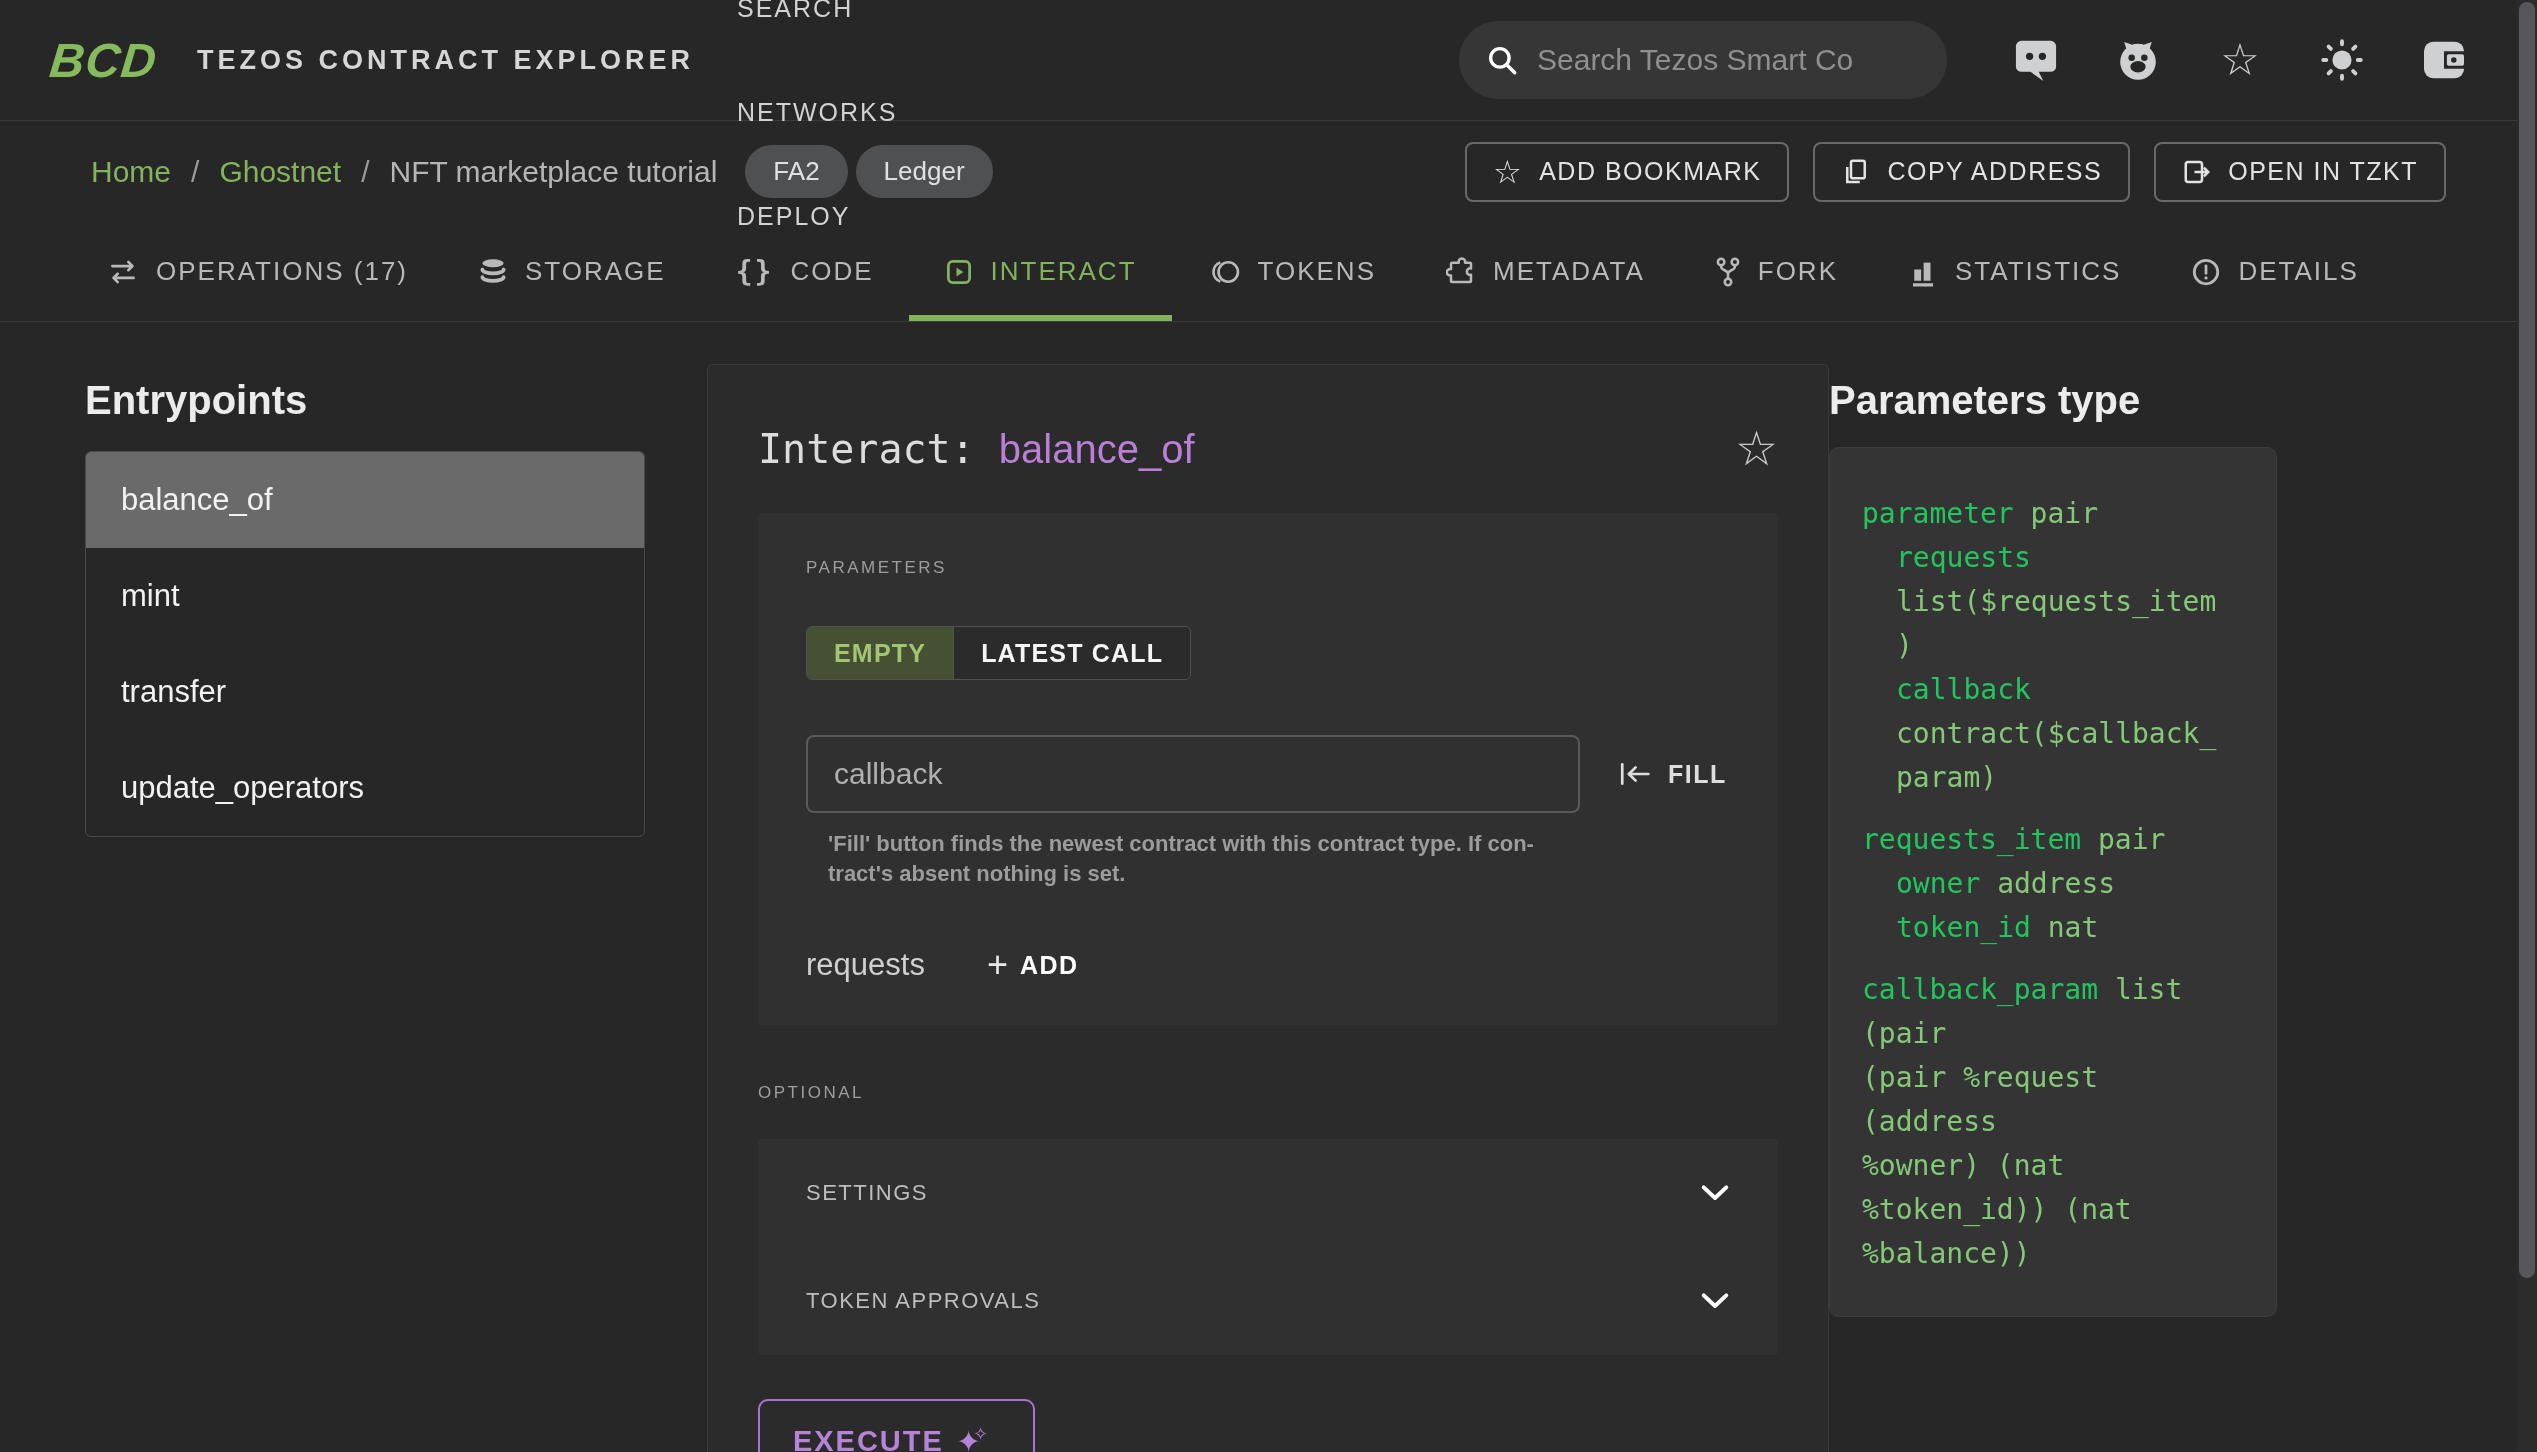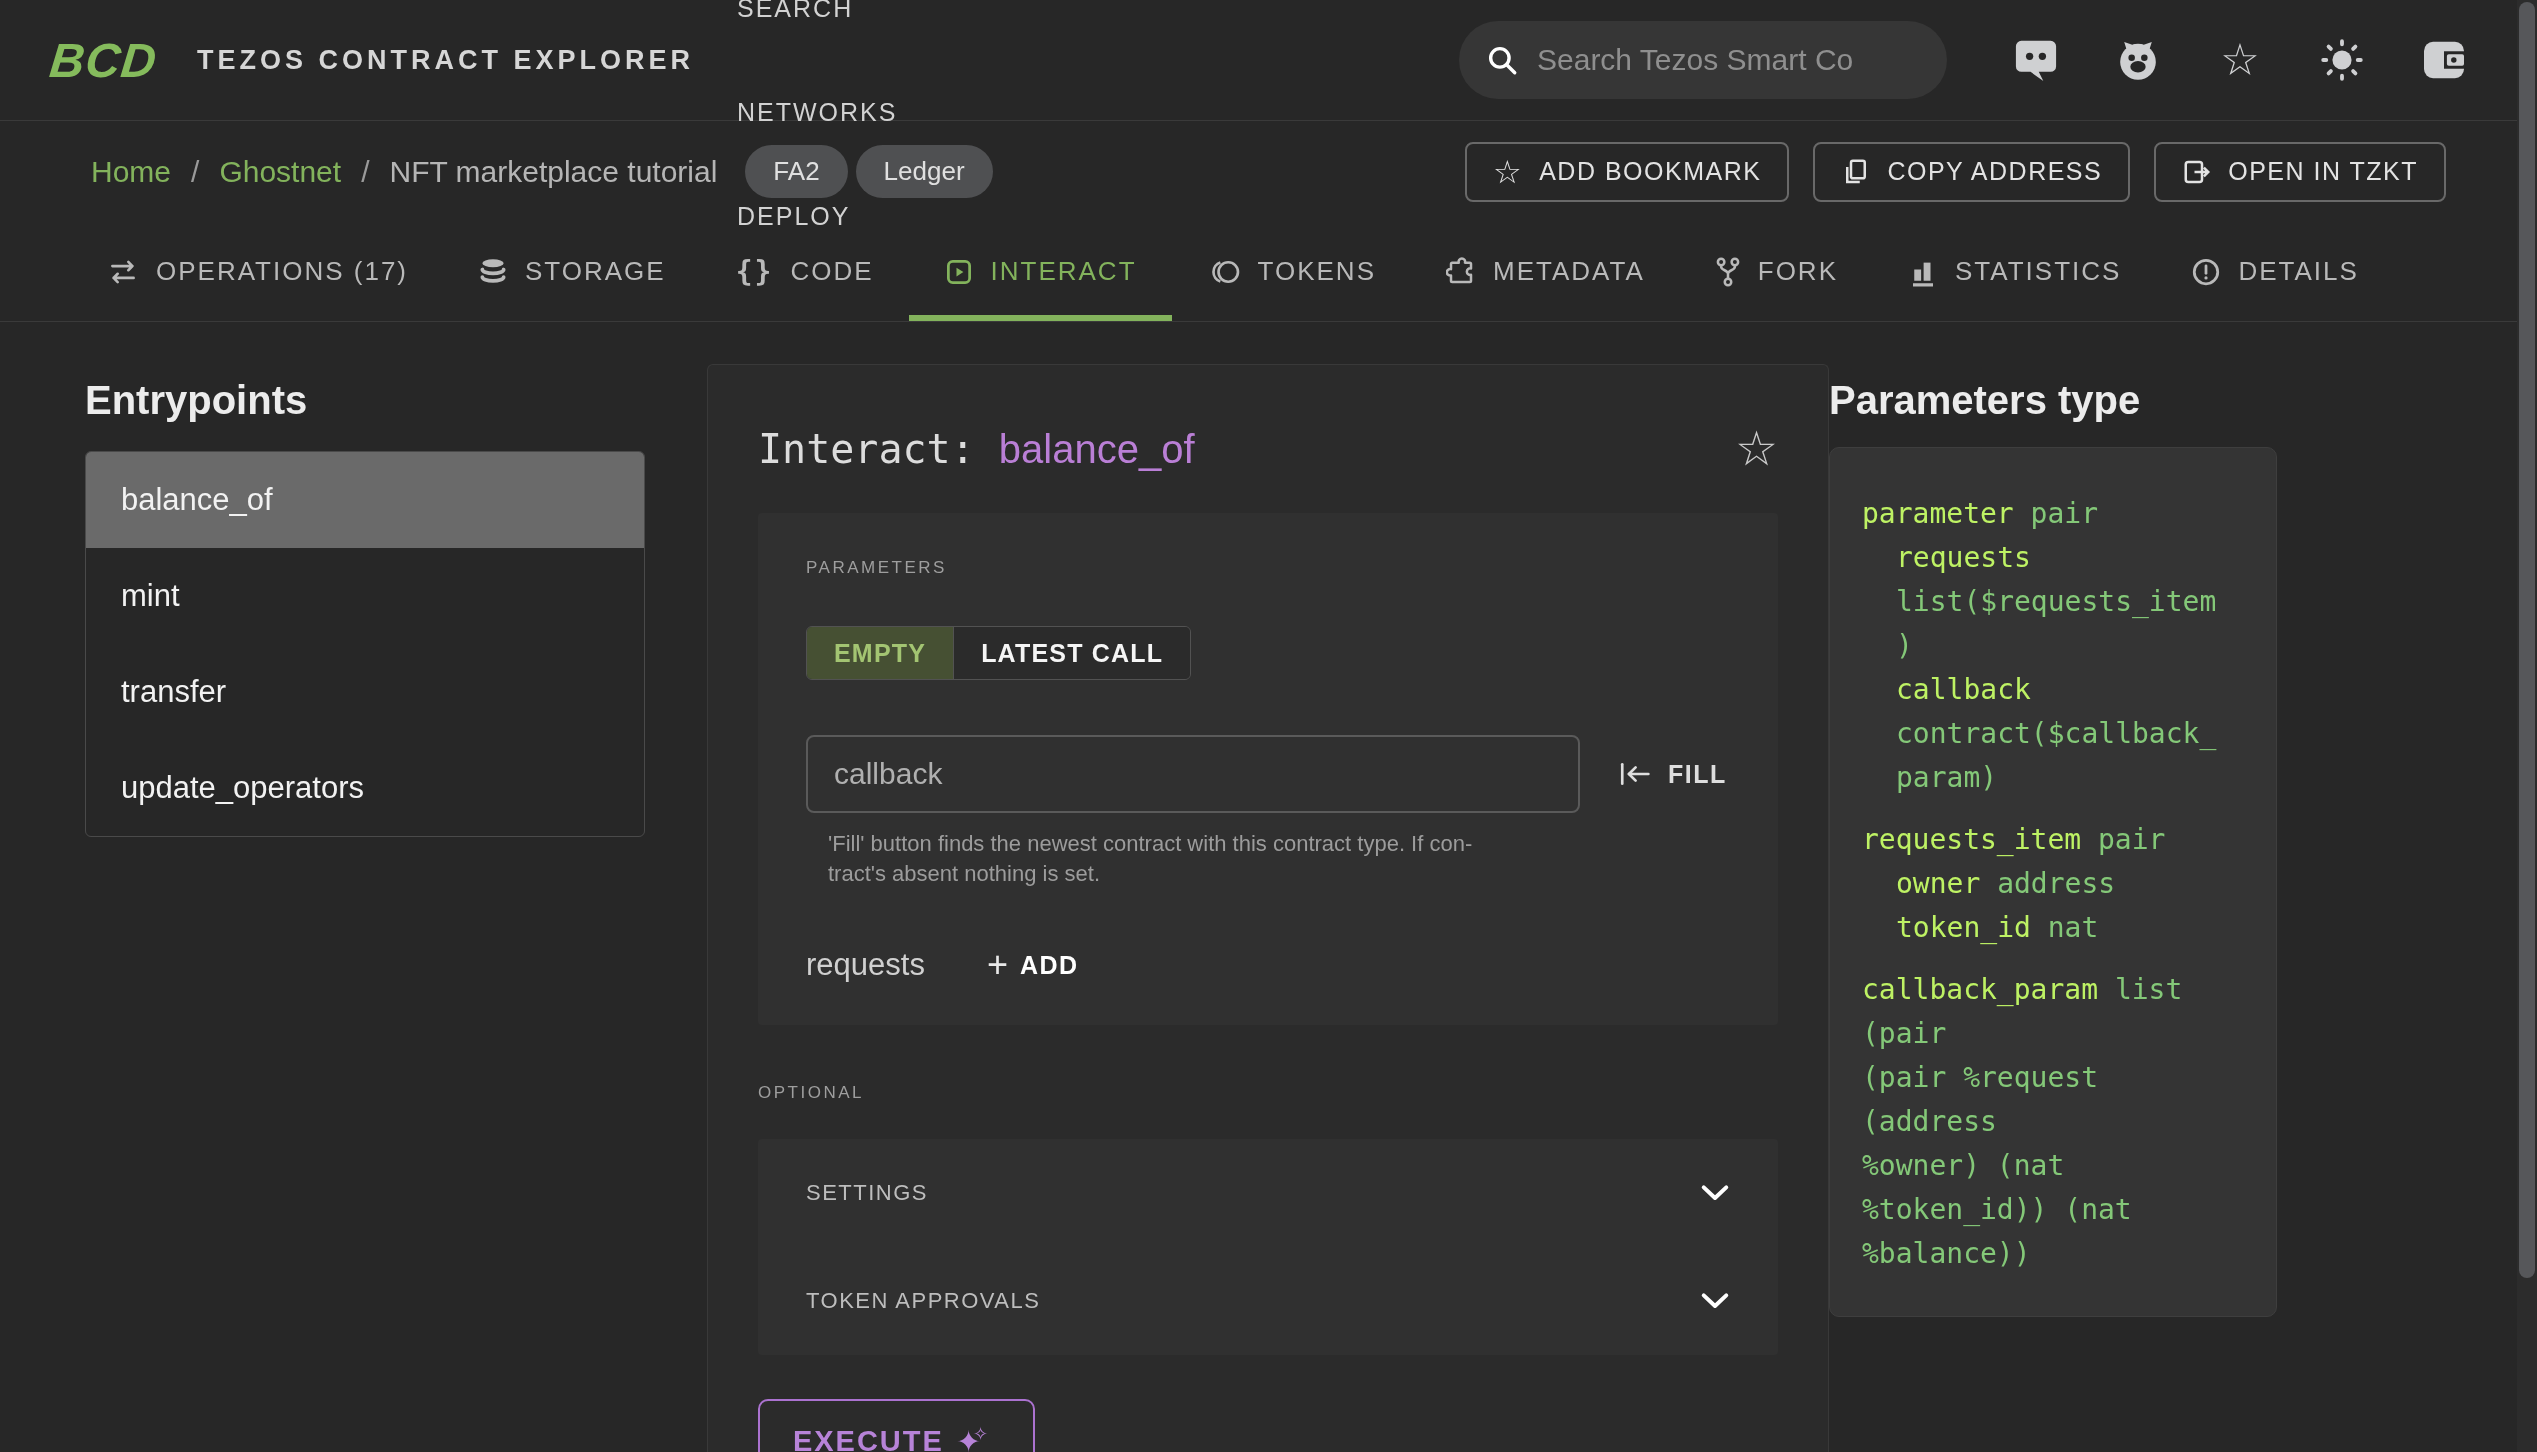--- a/index.html
+++ b/index.html
@@ -113,21 +113,21 @@
     width:774px; height:78px; border:2px solid #5a5a5a; border-radius:8px;
     display:flex; align-items:center; padding-left:26px; cursor:text;
   }
   .text-field .field-label { font-size:30px; color:#b0b0b0; }
   .fill-btn {
     margin-left:38px; display:flex; align-items:center; gap:16px;
     color:#dedede; font-size:25px; letter-spacing:1.5px; font-weight:600;
     background:none; border:none; cursor:pointer;
     font-family:"Liberation Sans","DejaVu Sans",sans-serif;
   }
-  .hint { margin:16px 0 11px 22px; font-size:22px; line-height:30px; color:#9c9c9c; white-space:nowrap; }
+  .hint { margin:16px 0 11px 22px; font-size:22px; line-height:30px; color:#9c9c9c; white-space:nowrap;font-weight:bold; }
 
   .requests-row { margin-top:58px; display:flex; align-items:center; }
   .requests-label { font-size:31px; color:#d0d0d0; }
   .add-btn {
     margin-left:62px; display:flex; align-items:center; gap:12px;
     background:none; border:none; cursor:pointer; color:#ffffff;
     font-family:"Liberation Sans","DejaVu Sans",sans-serif;
   }
   .add-btn .plus { font-size:36px; font-weight:300; color:#e8e8e8; line-height:1; }
   .add-btn .add-label { font-size:25px; font-weight:700; letter-spacing:1.5px; }
@@ -151,21 +151,21 @@
   .sparkle-small { font-size:18px; position:relative; top:-12px; left:-10px; }
 
   .right-col { width:448px; flex:none; }
   .code-card {
     margin-top:24px; background:#343434; border:1px solid #3e3e3e; border-radius:10px;
     padding:44px 30px 40px 32px;
     font-family:"DejaVu Sans Mono",monospace; font-size:28px; line-height:44px;
   }
   .code-line.ind1 { padding-left:34px; }
   .code-line.gap { margin-top:18px; }
-  .tok-name { color:#bef264;text-align:center; }
+  .tok-name { color:#22c55e;text-align:center; }
   .tok-type { color:#84c878; }
 
   
   .scrollbar-track { position:absolute; top:0; right:0; width:20px; height:1453px; background:#2c2c2c; }
   .scrollbar-thumb { position:absolute; top:2px; right:2px; width:16px; height:1276px; border-radius:8px; background:#56575a; }
 
   svg { display:block; }
 </style>
 </head>
 <body>

